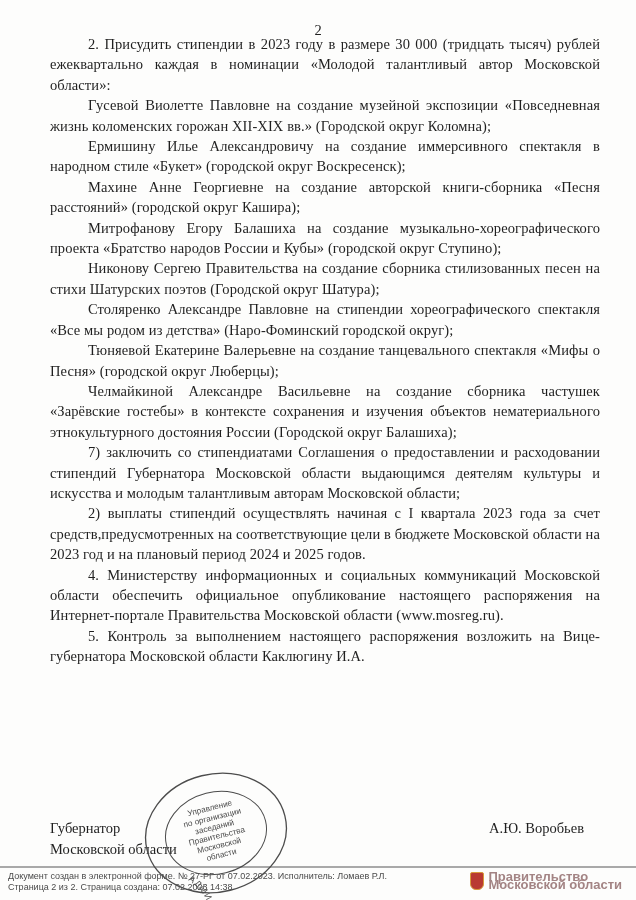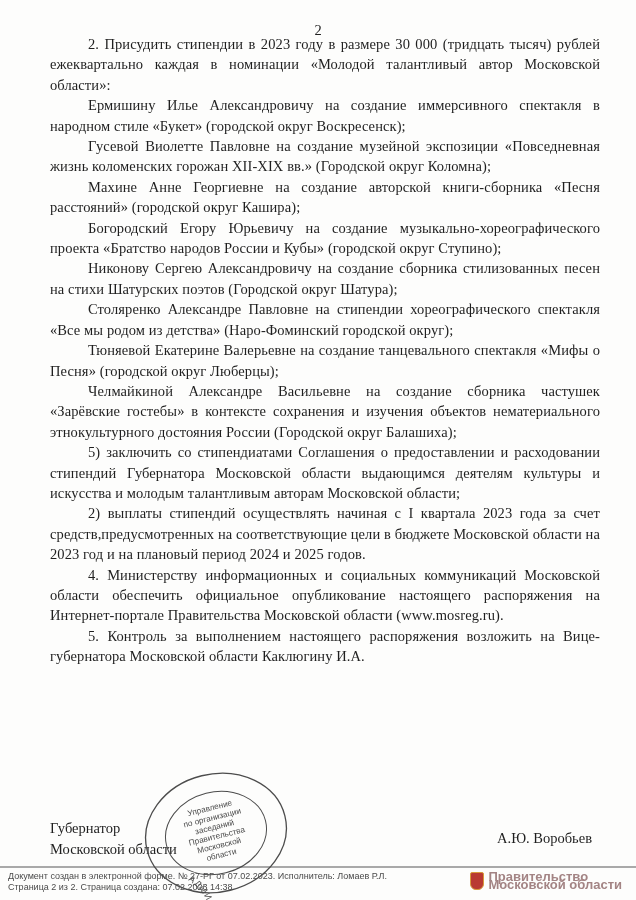--- a/index.html
+++ b/index.html
@@ -24,25 +24,25 @@
   .body-text p {
     margin: 0;
     text-indent: 38px;
     text-align: justify;
     font-size: 14.5px;
     line-height: 20.4px;
     letter-spacing: 0.1px;
   }
   .signature-block {
     position: absolute;
-    left: 50px; right: 44px;
+    left: 50px; right: 52px;
     top: 818px;
     display: flex;
     justify-content: space-between;
-    align-items: center;
+    align-items: flex-start;
     font-size: 14.5px;
     line-height: 20.5px;
   }
   .stamp {
     position: absolute;
     left: 138px; top: 766px;
     width: 156px; height: 134px;
     z-index: 3;
     pointer-events: none;
   }
@@ -82,29 +82,29 @@
     font-weight: bold;
   }
 </style>
 </head>
 <body>
 
 <div class="page-number">2</div>
 
 <div class="body-text">
   <p>2. Присудить стипендии в 2023 году в размере 30 000 (тридцать тысяч) рублей ежеквартально каждая в номинации «Молодой талантливый автор Московской области»:</p>
+  <p>Гусевой Виолетте Павловне на создание музейной экспозиции «Повседневная жизнь коломенских горожан XII-XIX вв.» (Городской округ Коломна);</p>
   <p>Ермишину Илье Александровичу на создание иммерсивного спектакля в народном стиле «Букет» (городской округ Воскресенск);</p>
-  <p>Гусевой Виолетте Павловне на создание музейной экспозиции «Повседневная жизнь коломенских горожан XII-XIX вв.» (Городской округ Коломна);</p>
   <p>Махине Анне Георгиевне на создание авторской книги-сборника «Песня расстояний» (городской округ Кашира);</p>
-  <p>Богородский Егору Юрьевичу на создание музыкально-хореографического проекта «Братство народов России и Кубы» (городской округ Ступино);</p>
-  <p>Никонову Сергею Александровичу на создание сборника стилизованных песен на стихи Шатурских поэтов (Городской округ Шатура);</p>
+  <p>Митрофанову Егору Балашиха на создание музыкально-хореографического проекта «Братство народов России и Кубы» (городской округ Ступино);</p>
+  <p>Никонову Сергею Правительства на создание сборника стилизованных песен на стихи Шатурских поэтов (Городской округ Шатура);</p>
   <p>Столяренко Александре Павловне на стипендии хореографического спектакля «Все мы родом из детства» (Наро-Фоминский городской округ);</p>
   <p>Тюняевой Екатерине Валерьевне на создание танцевального спектакля «Мифы о Песня» (городской округ Люберцы);</p>
   <p>Челмайкиной Александре Васильевне на создание сборника частушек «Зарёвские гостебы» в контексте сохранения и изучения объектов нематериального этнокультурного достояния России (Городской округ Балашиха);</p>
-  <p>5) заключить со стипендиатами Соглашения о предоставлении и расходовании стипендий Губернатора Московской области выдающимся деятелям культуры и искусства и молодым талантливым авторам Московской области;</p>
+  <p>7) заключить со стипендиатами Соглашения о предоставлении и расходовании стипендий Губернатора Московской области выдающимся деятелям культуры и искусства и молодым талантливым авторам Московской области;</p>
   <p>2) выплаты стипендий осуществлять начиная с I квартала 2023 года за счет средств,предусмотренных на соответствующие цели в бюджете Московской области на 2023 год и на плановый период 2024 и 2025 годов.</p>
   <p>4. Министерству информационных и социальных коммуникаций Московской области обеспечить официальное опубликование настоящего распоряжения на Интернет-портале Правительства Московской области (www.mosreg.ru).</p>
   <p>5. Контроль за выполнением настоящего распоряжения возложить на Вице-губернатора Московской области Каклюгину И.А.</p>
 </div>
 
 <div class="signature-block">
   <div>
     <div>Губернатор</div>
     <div>Московской области</div>
   </div>

